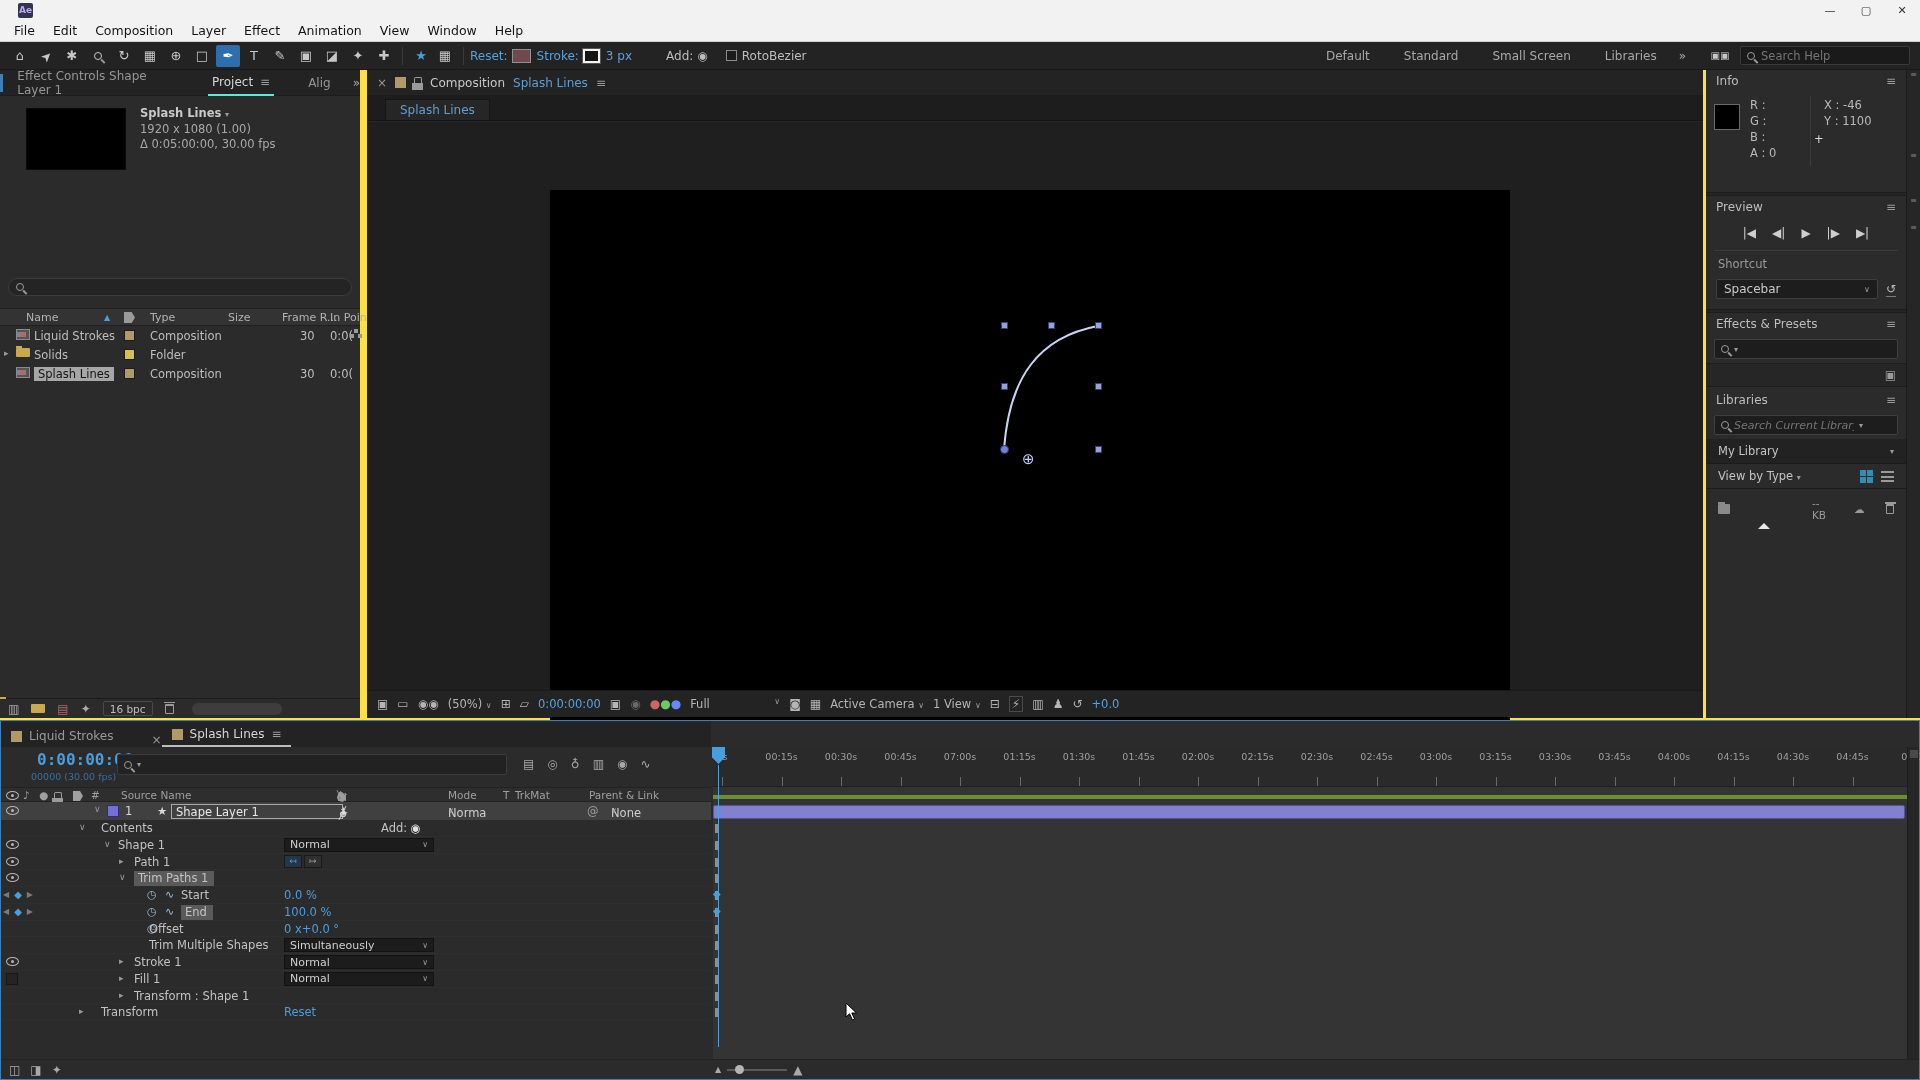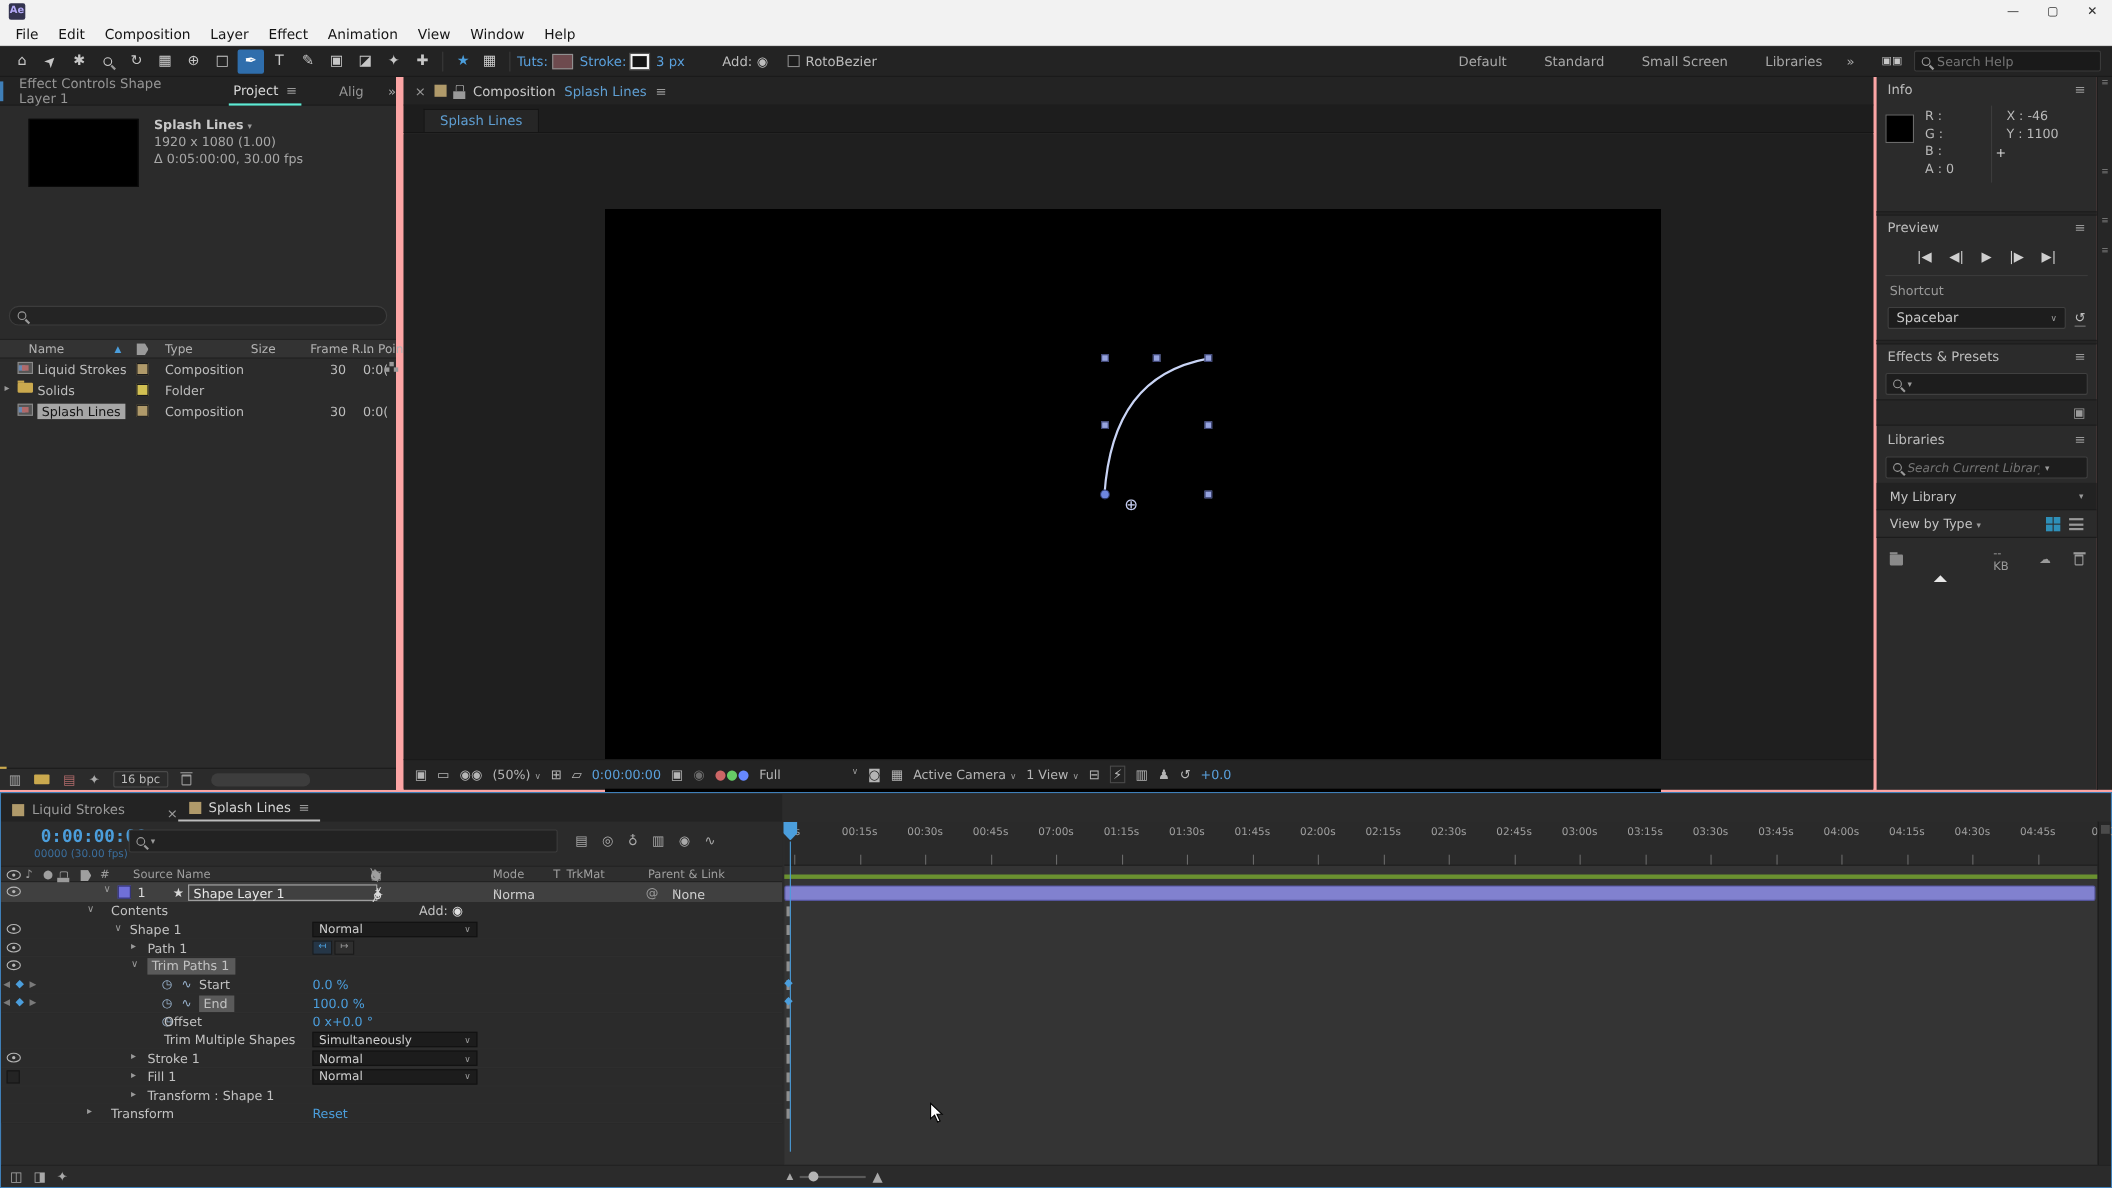--- a/index.html
+++ b/index.html
@@ -1,21 +1,21 @@
 <!DOCTYPE html>
 <html><head>
 <meta charset="utf-8">
 <style>
 *{margin:0;padding:0;box-sizing:border-box;font-family:"DejaVu Sans","Liberation Sans",sans-serif}
 html,body{width:1920px;height:1080px;overflow:hidden;background:#232323}
 body{position:relative;color:#c3c3c3;font-size:12px}
 .abs{position:absolute}
 input{outline:none}
 
-#titlebar{position:absolute;left:0;top:0;width:1920px;height:20px;background:#f2f2f2;color:#141414;display:flex;align-items:center;gap:7px;padding-left:8px}
+#titlebar{position:absolute;left:0;top:0;width:1920px;height:20px;background:#f2f2f2;color:#141414;display:flex;align-items:center;gap:7px;padding-left:18px}
 .ae-badge{width:15px;height:15px;background:#33334f;color:#b3a9f7;font-size:9px;font-weight:bold;display:flex;align-items:center;justify-content:center;border-radius:2px;flex:none}
 .title-text{font-size:11.5px;white-space:nowrap}
 .win-btns{margin-left:auto;display:flex;height:100%}
 .win-btns>span{width:36px;display:flex;align-items:center;justify-content:center;font-size:11px;color:#333}
 #menubar{position:absolute;left:0;top:20px;width:1920px;height:22px;background:#f2f2f2;color:#141414;display:flex;align-items:center;padding-left:5px;border-bottom:1px solid #cfcfcf}
 #menubar span{padding:0 9px;font-size:12.5px}
 
 #toolbar{position:absolute;left:0;top:42px;width:1920px;height:28px;background:#232323;display:flex;align-items:center;color:#bdbdbd;border-bottom:1px solid #1a1a1a}
 #tools{display:flex;align-items:center;gap:2px;padding-left:8px}
 .tool{width:24px;height:22px;display:flex;align-items:center;justify-content:center;font-size:13px;color:#c7c7c7;border-radius:2px}
@@ -24,21 +24,21 @@
 .swatch-fill{width:19px;height:14px;background:#6e4a4e;border:1px solid #909090;margin:0 6px 0 4px;display:inline-block}
 .swatch-stroke{width:17px;height:14px;background:#141414;border:2px solid #f2f2f2;outline:1px solid #555;margin:0 6px 0 4px;display:inline-block}
 .blue{color:#5aa0dc}
 .chk{width:11px;height:11px;border:1px solid #8a8a8a;background:#1c1c1c;display:inline-block;margin-right:5px}
 #workspaces{display:flex;gap:34px;margin-left:auto;color:#a8a8a8;font-size:12px}
 .searchbox{display:flex;align-items:center;gap:6px;background:#1a1a1a;border:1px solid #3a3a3a;border-radius:2px;height:19px;padding:0 6px;color:#9a9a9a}
 .searchbox input{background:transparent;border:0;color:#bdbdbd;font-size:11.5px;width:130px}
 .mag{width:8px;height:8px;border:1.5px solid #9a9a9a;border-radius:50%;position:relative;flex:none;display:inline-block}
 .mag::after{content:"";position:absolute;width:1.5px;height:5px;background:#9a9a9a;left:7px;top:6px;transform:rotate(-45deg)}
 
-#main{position:absolute;left:0;top:70px;width:1920px;height:650px;background:#fca5a5}
+#main{position:absolute;left:0;top:70px;width:1920px;height:650px;background:#fde047}
 .panel{position:absolute;background:#2b2b2b}
 
 #proj{left:0;top:0;width:360px;height:648px}
 .tabstrip{height:26px;background:#232323;display:flex;align-items:center;font-size:12px;color:#969696;border-bottom:1px solid #1c1c1c}
 .bluebar{width:4px;height:18px;background:#3f7fb8;margin-right:6px}
 .tab-active{color:#d6d6d6;border-bottom:2px solid #5eead4;height:26px;display:flex;align-items:center;gap:7px;padding:0 4px}
 .proj-thumb{position:absolute;left:26px;top:38px;width:100px;height:62px;background:#000;border:1px solid #0a0a0a}
 .proj-meta{position:absolute;left:140px;top:36px;line-height:15px;font-size:11.5px;color:#c9c9c9}
 .proj-meta .dim{color:#a8a8a8}
 .proj-search{position:absolute;left:8px;top:208px;width:344px;height:18px;border-radius:9px;background:#242424;border:1px solid #3c3c3c;display:flex;align-items:center;padding:0 7px}
@@ -195,21 +195,21 @@
       <span class="tool">✎</span>
       <span class="tool">▣</span>
       <span class="tool">◪</span>
       <span class="tool">✦</span>
       <span class="tool">✚</span>
     </div>
   <div class="tdiv"></div>
   <span class="tool" style="color:#4b9edc">★</span>
   <span class="tool">▦</span>
   <div class="tdiv"></div>
-  <span class="blue">Tuts:</span>
+  <span class="blue">Reset:</span>
   <span class="swatch-fill"></span>
   <span class="blue">Stroke:</span>
   <span class="swatch-stroke"></span>
   <span class="blue">3 px</span>
   <span style="margin-left:34px">Add:</span>
   <span style="margin:0 18px 0 4px">◉</span>
   <span class="chk"></span>
   <span>RotoBezier</span>
   <div id="workspaces">
       <span>Default</span>

